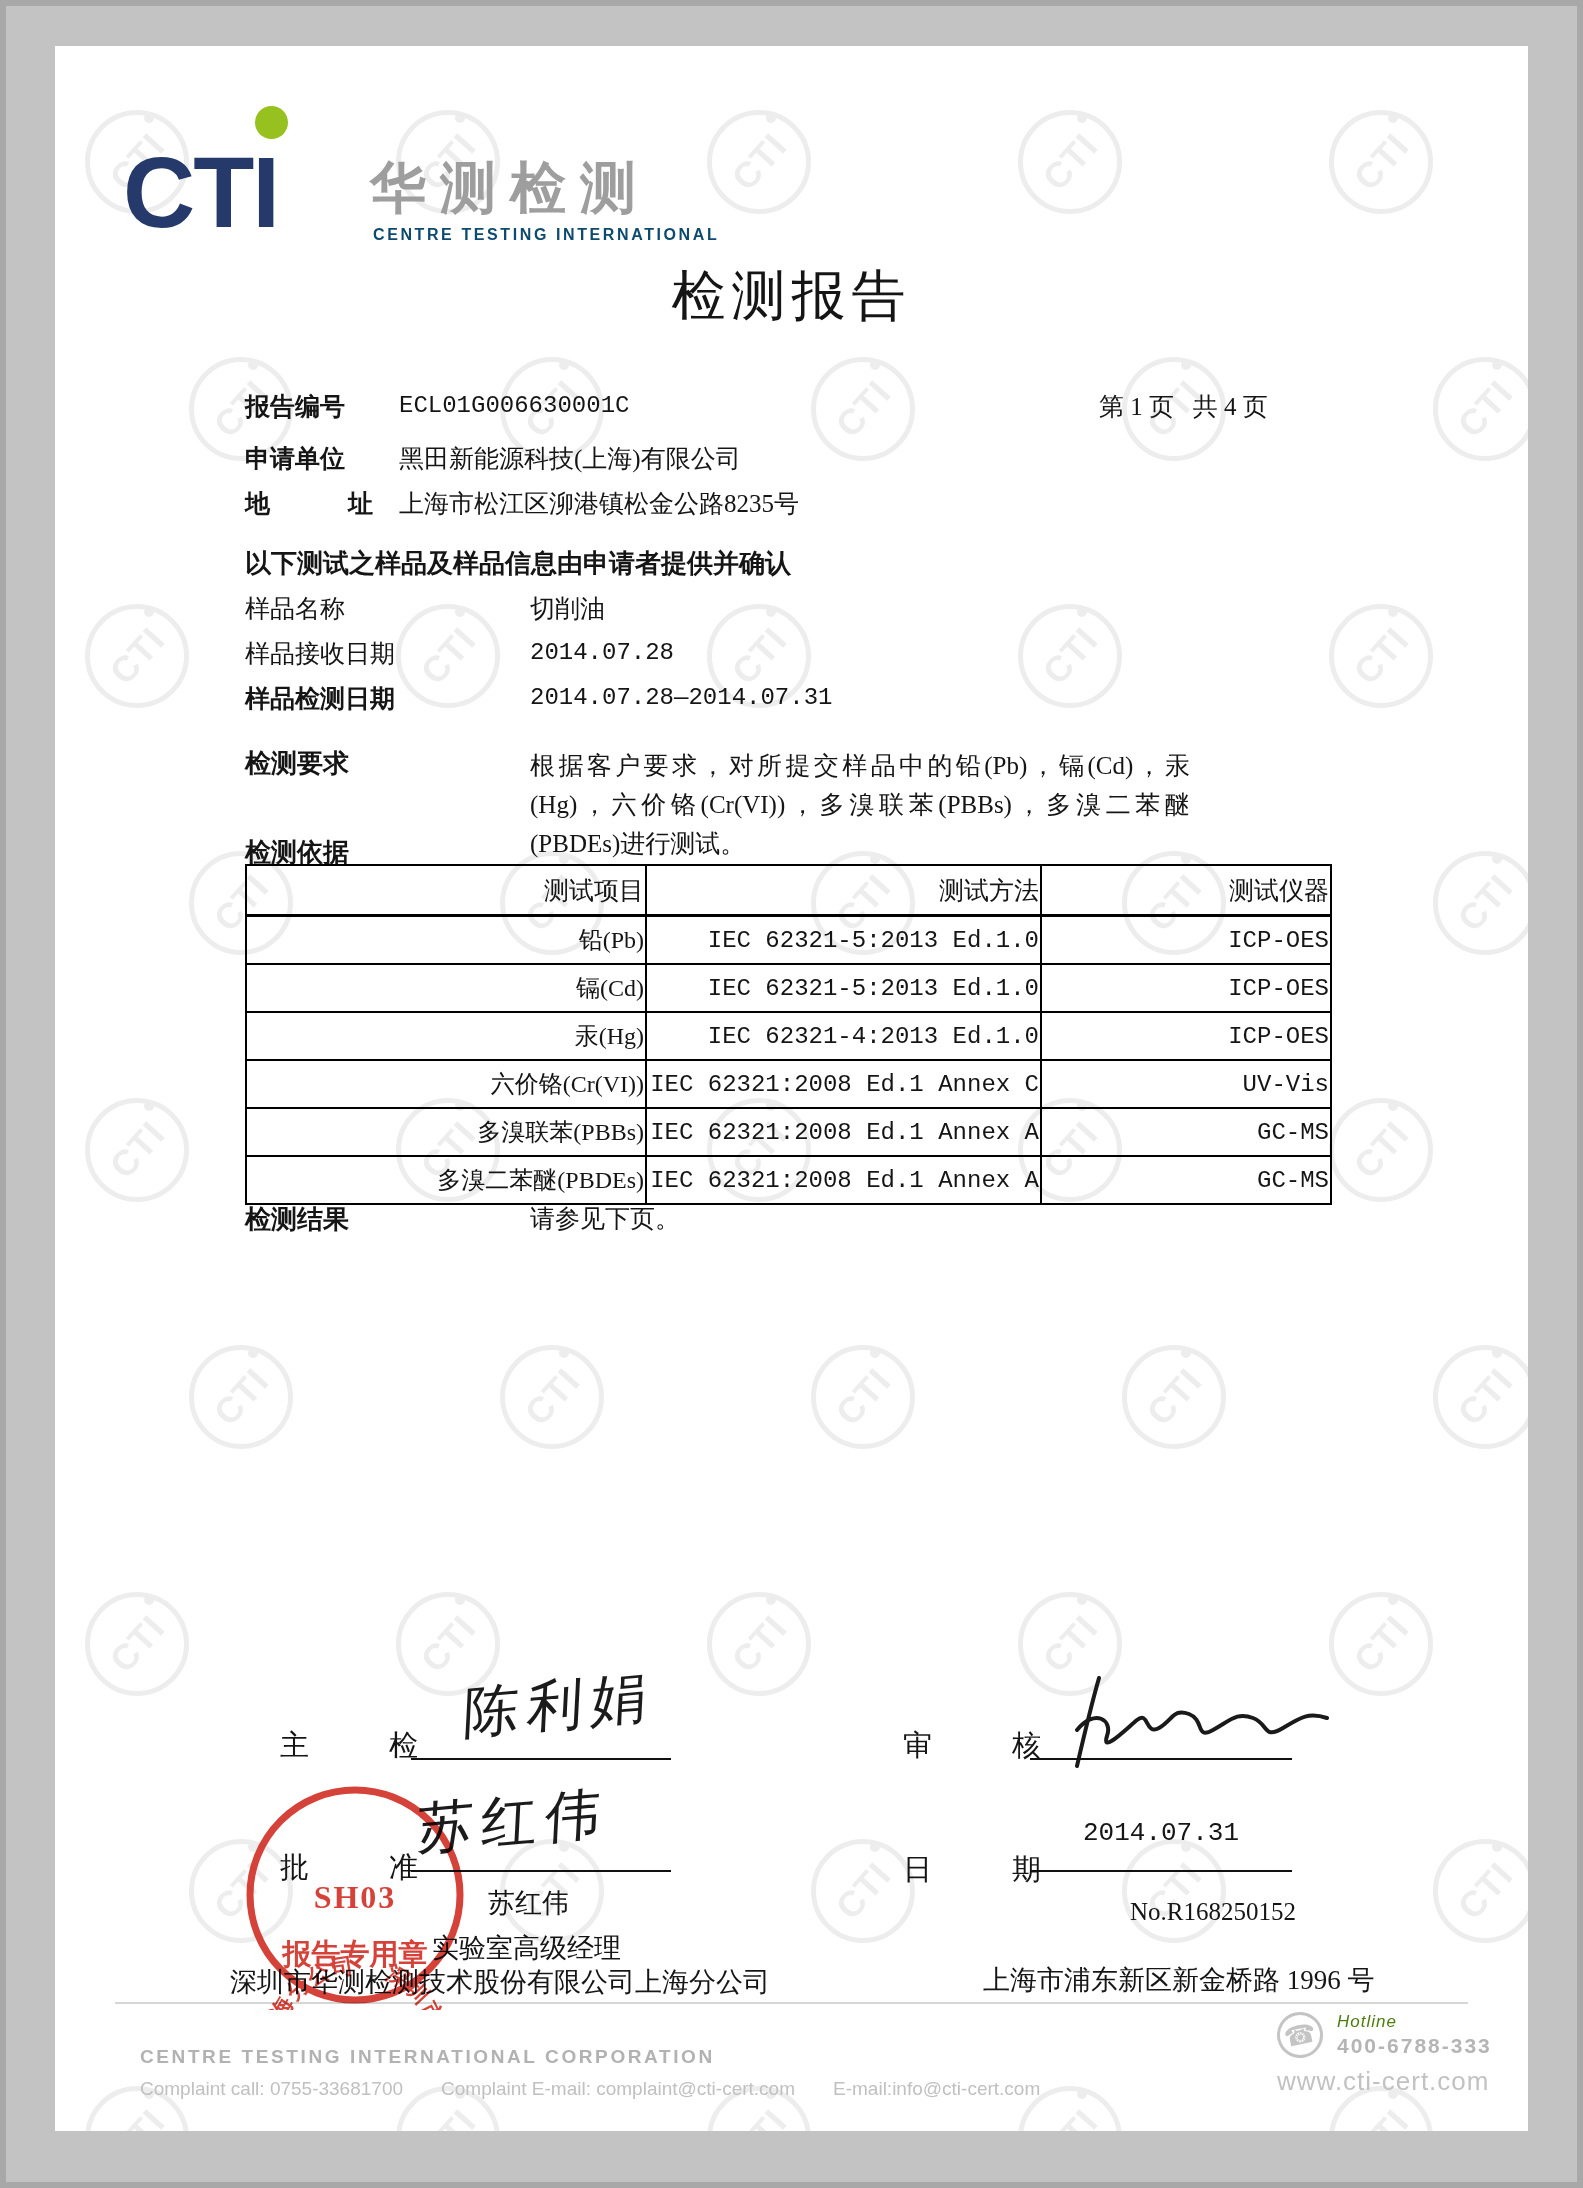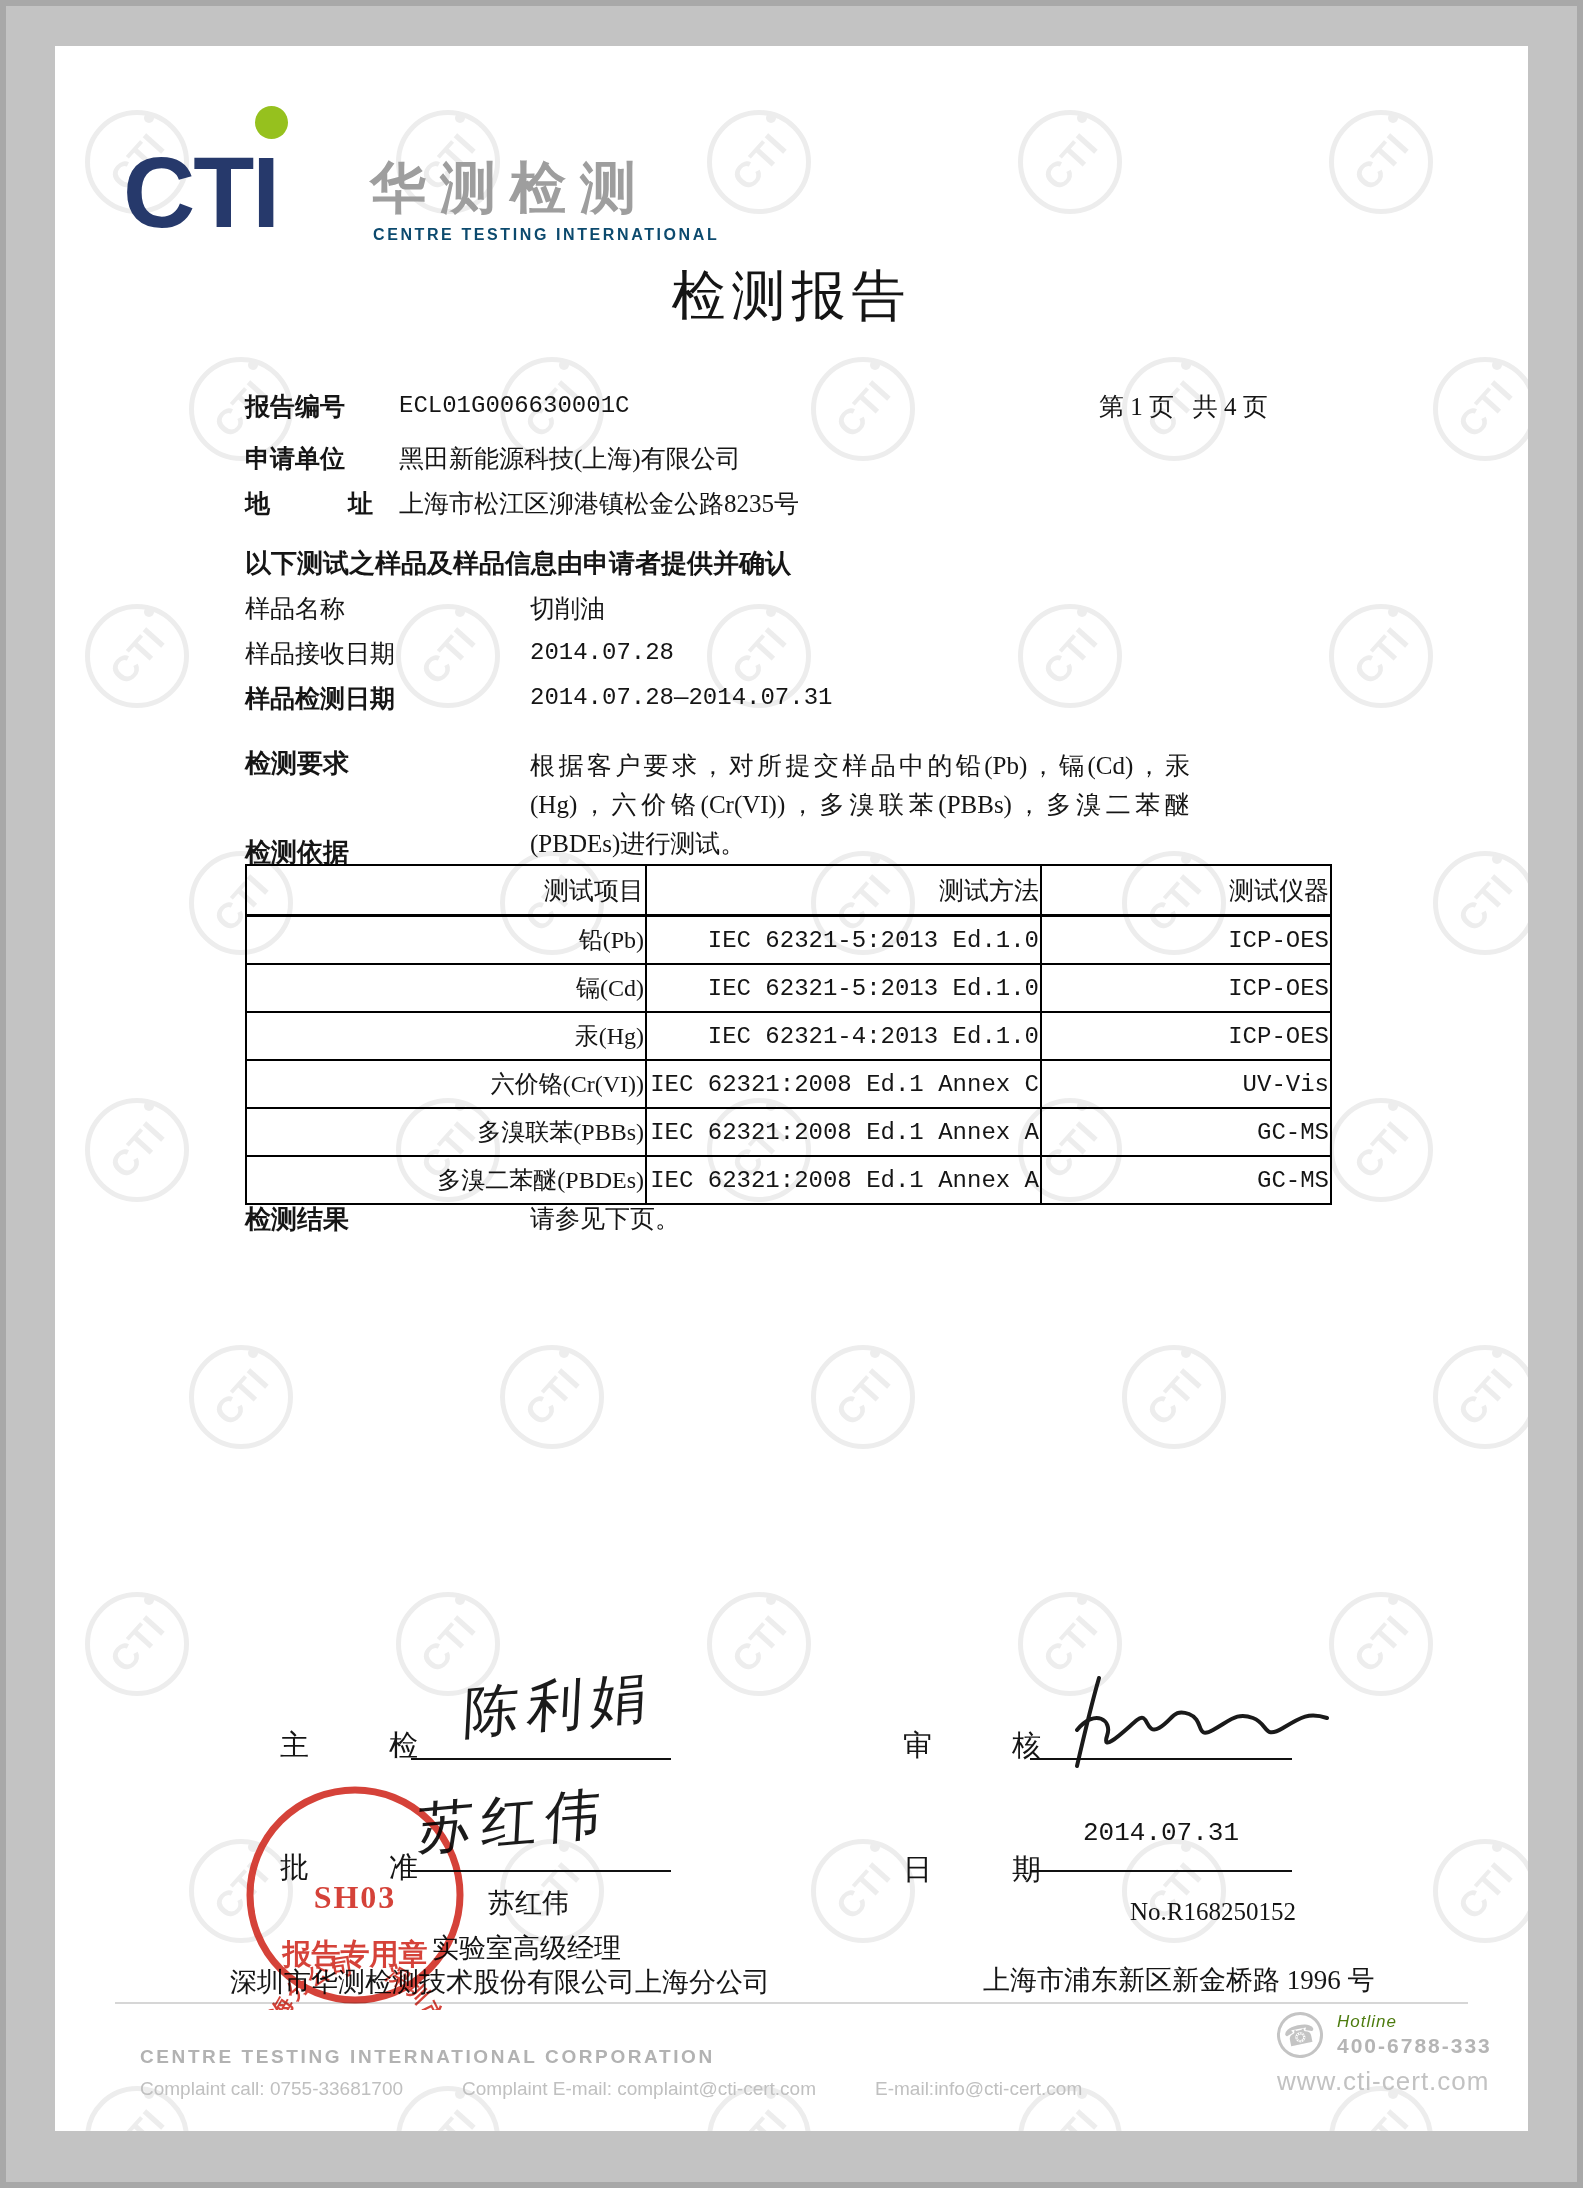--- a/index.html
+++ b/index.html
@@ -66,21 +66,21 @@
     transform:rotate(-5deg) skewX(-8deg);color:#1b1b1b;
   }
   .printed{font-size:27px;white-space:nowrap;}
   .stamp-svg{opacity:.88;mix-blend-mode:multiply;z-index:3;}
   
   .divider{height:2px;background:#d6d6d6;}
   .foot-corp{
     font-family:"Liberation Sans", sans-serif;font-weight:bold;font-size:19px;
     color:#b2b2b2;letter-spacing:2.6px;white-space:nowrap;
   }
-  .foot-row{display:flex;gap:59px;font-family:"Liberation Sans", sans-serif;font-size:19px;color:#c0c0c0;white-space:nowrap;}
+  .foot-row{display:flex;gap:38px;font-family:"Liberation Sans", sans-serif;font-size:19px;color:#c0c0c0;white-space:nowrap;}
   .phone-circle{
     width:46px;height:46px;border:3px solid #c4c4c4;border-radius:50%;box-sizing:border-box;
     display:flex;align-items:center;justify-content:center;color:#c4c4c4;font-size:26px;
     font-family:"DejaVu Sans", sans-serif;transform:rotate(-12deg);
   }
   .hotline-lbl{font-family:"Liberation Sans", sans-serif;font-size:17px;color:#4d7c0f;letter-spacing:1px;font-style:italic;}
   .hotline-num{font-family:"Liberation Sans", sans-serif;font-weight:bold;font-size:21px;color:#b5b5b5;letter-spacing:2px;}
   .website{font-family:"Liberation Sans", sans-serif;font-size:26px;color:#c2c2c2;letter-spacing:1px;}
 </style>
 </head>

